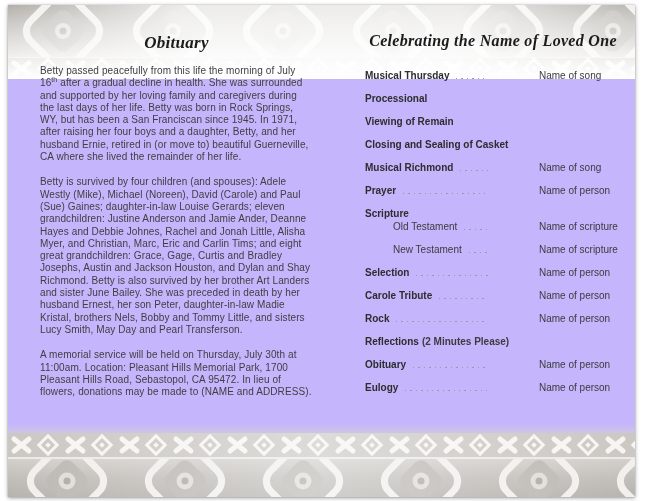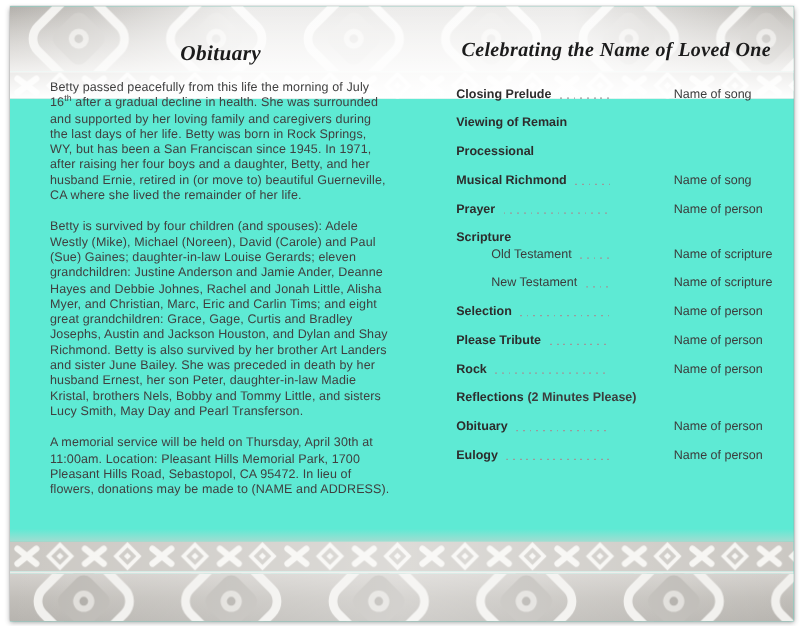--- a/index.html
+++ b/index.html
@@ -2,21 +2,21 @@
 <html><head>
 <meta charset="utf-8">
 <style>
   html,body{margin:0;padding:0;}
   body{
     width:648px;height:501px;position:relative;background:#ffffff;
     font-family:"Liberation Sans",sans-serif;overflow:hidden;
   }
   .card{
     position:absolute;left:8px;top:5px;width:627px;height:492px;
-    background:#5eead4;
+    background:#c4b5fd;
     box-shadow:0 1px 4px rgba(40,40,40,.45), 0 0 1px rgba(0,0,0,.3);
   }
   .band-top{position:absolute;top:0;left:0;z-index:0;display:block;}
   .band-bottom{position:absolute;bottom:0;left:0;z-index:0;display:block;}
   .fade-above-bottom{
     position:absolute;left:0;bottom:64px;width:627px;height:10px;z-index:0;
     background:linear-gradient(to bottom, rgba(213,211,207,0), rgba(213,211,207,.55));
   }
   .page{position:absolute;z-index:2;}
   .page-left{left:32px;top:28px;width:273px;}
@@ -134,36 +134,39 @@
     <rect x="0" y="24" width="627" height="2" fill="#eceae7"></rect>
     <rect x="0" y="26" width="627" height="38" fill="url(#gBotBig)"></rect>
     <rect x="0" y="26" width="627" height="38" fill="url(#pBigBot)"></rect>
     <rect width="627" height="64" fill="url(#washB)"></rect>
   </svg>
 
   <div class="page page-left">
     <h1 class="page-title">Obituary</h1>
     <p><span>Betty passed peacefully from this life the morning of July 16</span><sup>th</sup><span> after a gradual decline in health.  She was surrounded and supported by her loving family and caregivers during the last days of her life.  Betty was born in Rock Springs, WY, but has been a San Franciscan since 1945.  In 1971, after raising her four boys and a daughter, Betty, and her husband Ernie, retired in (or move to) beautiful Guerneville, CA where she lived the remainder of her life.</span></p>
     <p>Betty is survived by four children (and spouses): Adele Westly (Mike), Michael (Noreen), David (Carole) and Paul (Sue) Gaines; daughter-in-law Louise Gerards;  eleven grandchildren: Justine Anderson and Jamie Ander, Deanne Hayes and Debbie Johnes, Rachel and Jonah Little, Alisha Myer, and Christian, Marc, Eric and Carlin Tims;  and eight great grandchildren: Grace, Gage, Curtis and Bradley Josephs, Austin and Jackson Houston, and Dylan and Shay Richmond.  Betty is also survived by her brother Art Landers and sister June Bailey.  She was preceded in death by her husband Ernest, her son Peter, daughter-in-law Madie Kristal, brothers Nels, Bobby and Tommy Little, and sisters Lucy Smith, May Day and Pearl Transferson.</p>
-    <p>A memorial service will be held on Thursday, April 30th at 11:00am.  Location:  Pleasant Hills Memorial Park, 1700 Pleasant Hills Road, Sebastopol, CA 95472.  In lieu of flowers, donations may be made to (NAME and ADDRESS).</p>
+    <p>A memorial service will be held on Thursday, July 30th at 11:00am.  Location:  Pleasant Hills Memorial Park, 1700 Pleasant Hills Road, Sebastopol, CA 95472.  In lieu of flowers, donations may be made to (NAME and ADDRESS).</p>
   </div>
 
   <div class="page page-right">
     <h1 class="page-title">Celebrating the Name of Loved One</h1>
     <div class="order-list" id="order-list">
         <div class="row">
-          <span class="lbl">Closing Prelude</span>
+          <span class="lbl">Musical Thursday</span>
           <span class="leader"></span>
           <span class="val">Name of song</span>
         </div>
         <div class="row">
+          <span class="lbl">Processional</span>
+        </div>
+        <div class="row">
           <span class="lbl">Viewing of Remain</span>
         </div>
         <div class="row">
-          <span class="lbl">Processional</span>
+          <span class="lbl">Closing and Sealing of Casket</span>
         </div>
         <div class="row">
           <span class="lbl">Musical Richmond</span>
           <span class="leader"></span>
           <span class="val">Name of song</span>
         </div>
         <div class="row">
           <span class="lbl">Prayer</span>
           <span class="leader"></span>
           <span class="val">Name of person</span>
@@ -180,21 +183,21 @@
           <span class="lbl">New Testament</span>
           <span class="leader"></span>
           <span class="val">Name of scripture</span>
         </div>
         <div class="row">
           <span class="lbl">Selection</span>
           <span class="leader"></span>
           <span class="val">Name of person</span>
         </div>
         <div class="row">
-          <span class="lbl">Please Tribute</span>
+          <span class="lbl">Carole Tribute</span>
           <span class="leader"></span>
           <span class="val">Name of person</span>
         </div>
         <div class="row">
           <span class="lbl">Rock</span>
           <span class="leader"></span>
           <span class="val">Name of person</span>
         </div>
         <div class="row">
           <span class="lbl">Reflections</span>

